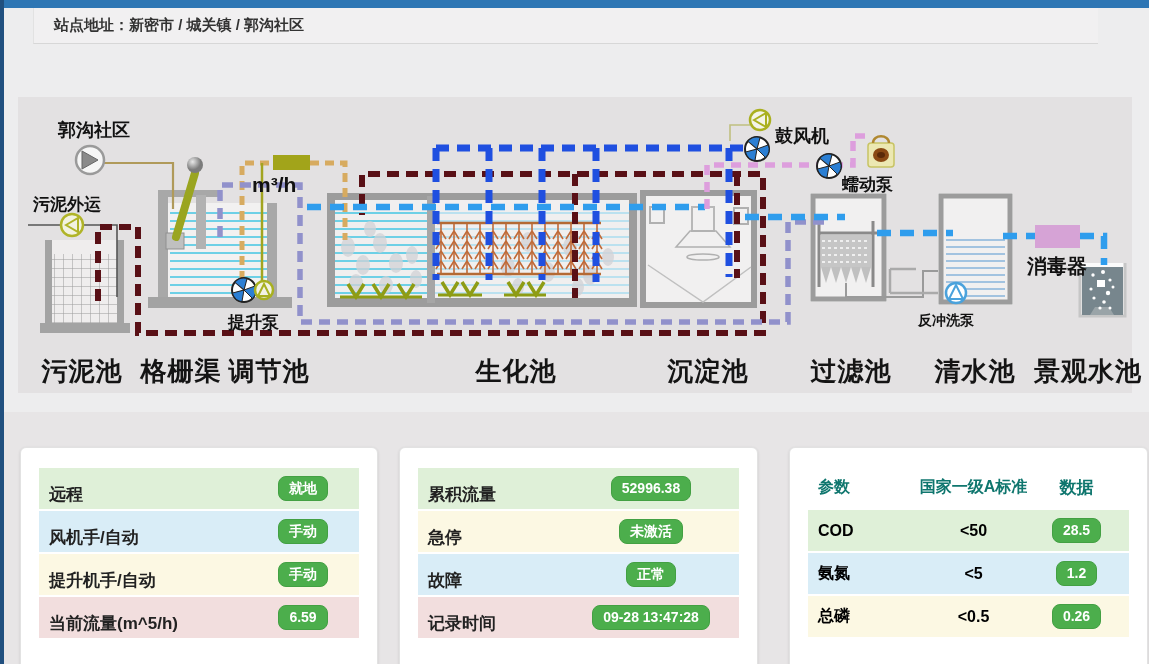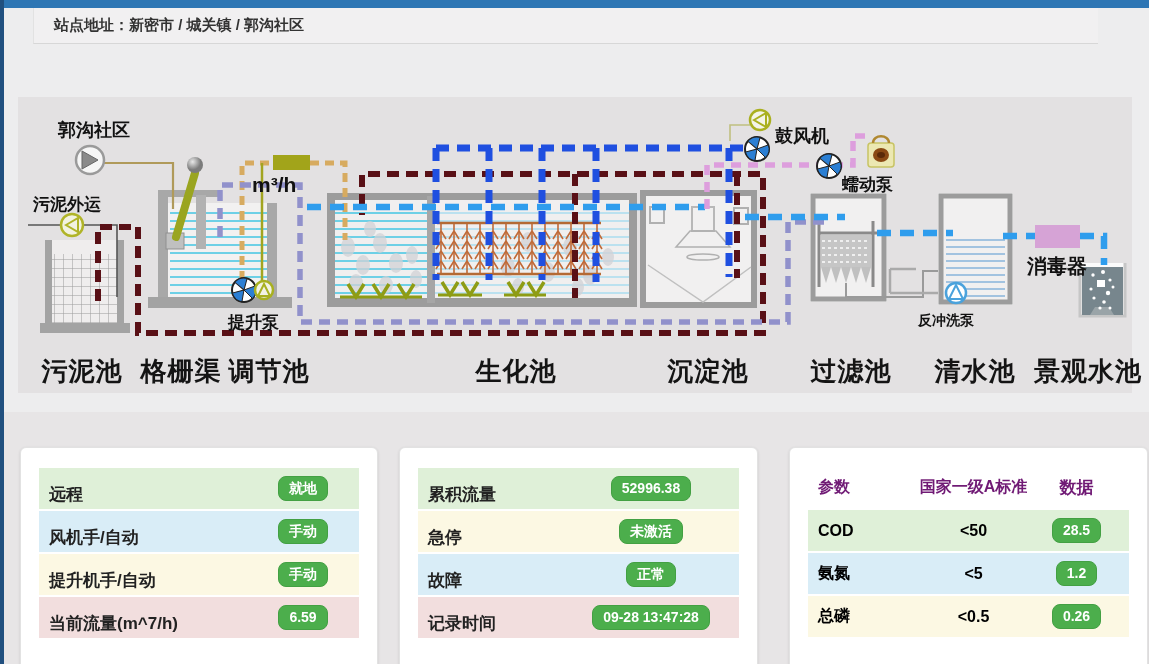--- a/index.html
+++ b/index.html
@@ -28,21 +28,21 @@
   .row.green{background:#dff0d8}.row.blue{background:#d9edf7}
   .row.yellow{background:#fcf8e3}.row.pink{background:#f2dede}
   .lbl{font-size:17px;font-weight:bold;color:#222;margin-top:11px;}
   .badge{display:inline-block;background:#4cae4c;border:1px solid #43a043;border-radius:8px;
          color:#fff;font-weight:bold;font-size:14px;padding:3px 10px;line-height:1.25;white-space:nowrap;}
   #card-control .lbl{flex:1}
   #card-control .val{width:92px;text-align:center}
   #card-status .lbl{width:145px}
   #card-status .val{flex:1;text-align:center}
   .qhead{display:flex;align-items:center;height:38px;margin-bottom:4px;padding:0 10px;
-         font-size:17px;font-weight:bold;color:#701a75;}
+         font-size:17px;font-weight:bold;color:#0f766e;}
   .qc1{width:95px}.qc2{flex:1;text-align:center}.qc3{width:85px;text-align:center}
   #card-quality .row{padding:0 10px;}
   #card-quality .qc1{font-size:16px;font-weight:bold}
   #card-quality .qc2{font-size:16px;font-weight:bold}
 </style>
 </head>
 <body>
 
 <div class="screen">
   <div class="topbar"></div>
@@ -321,21 +321,21 @@
       </div>
       <div class="row blue">
         <span class="lbl">风机手/自动</span>
         <span class="val"><span class="badge">手动</span></span>
       </div>
       <div class="row yellow">
         <span class="lbl">提升机手/自动</span>
         <span class="val"><span class="badge">手动</span></span>
       </div>
       <div class="row pink">
-        <span class="lbl">当前流量(m^7/h)</span>
+        <span class="lbl">当前流量(m^5/h)</span>
         <span class="val"><span class="badge">6.59</span></span>
       </div>
     </div>
   </div>
 
   <div class="card" id="card-status">
     <div class="rows">
       <div class="row green">
         <span class="lbl">累积流量</span>
         <span class="val"><span class="badge">52996.38</span></span>

